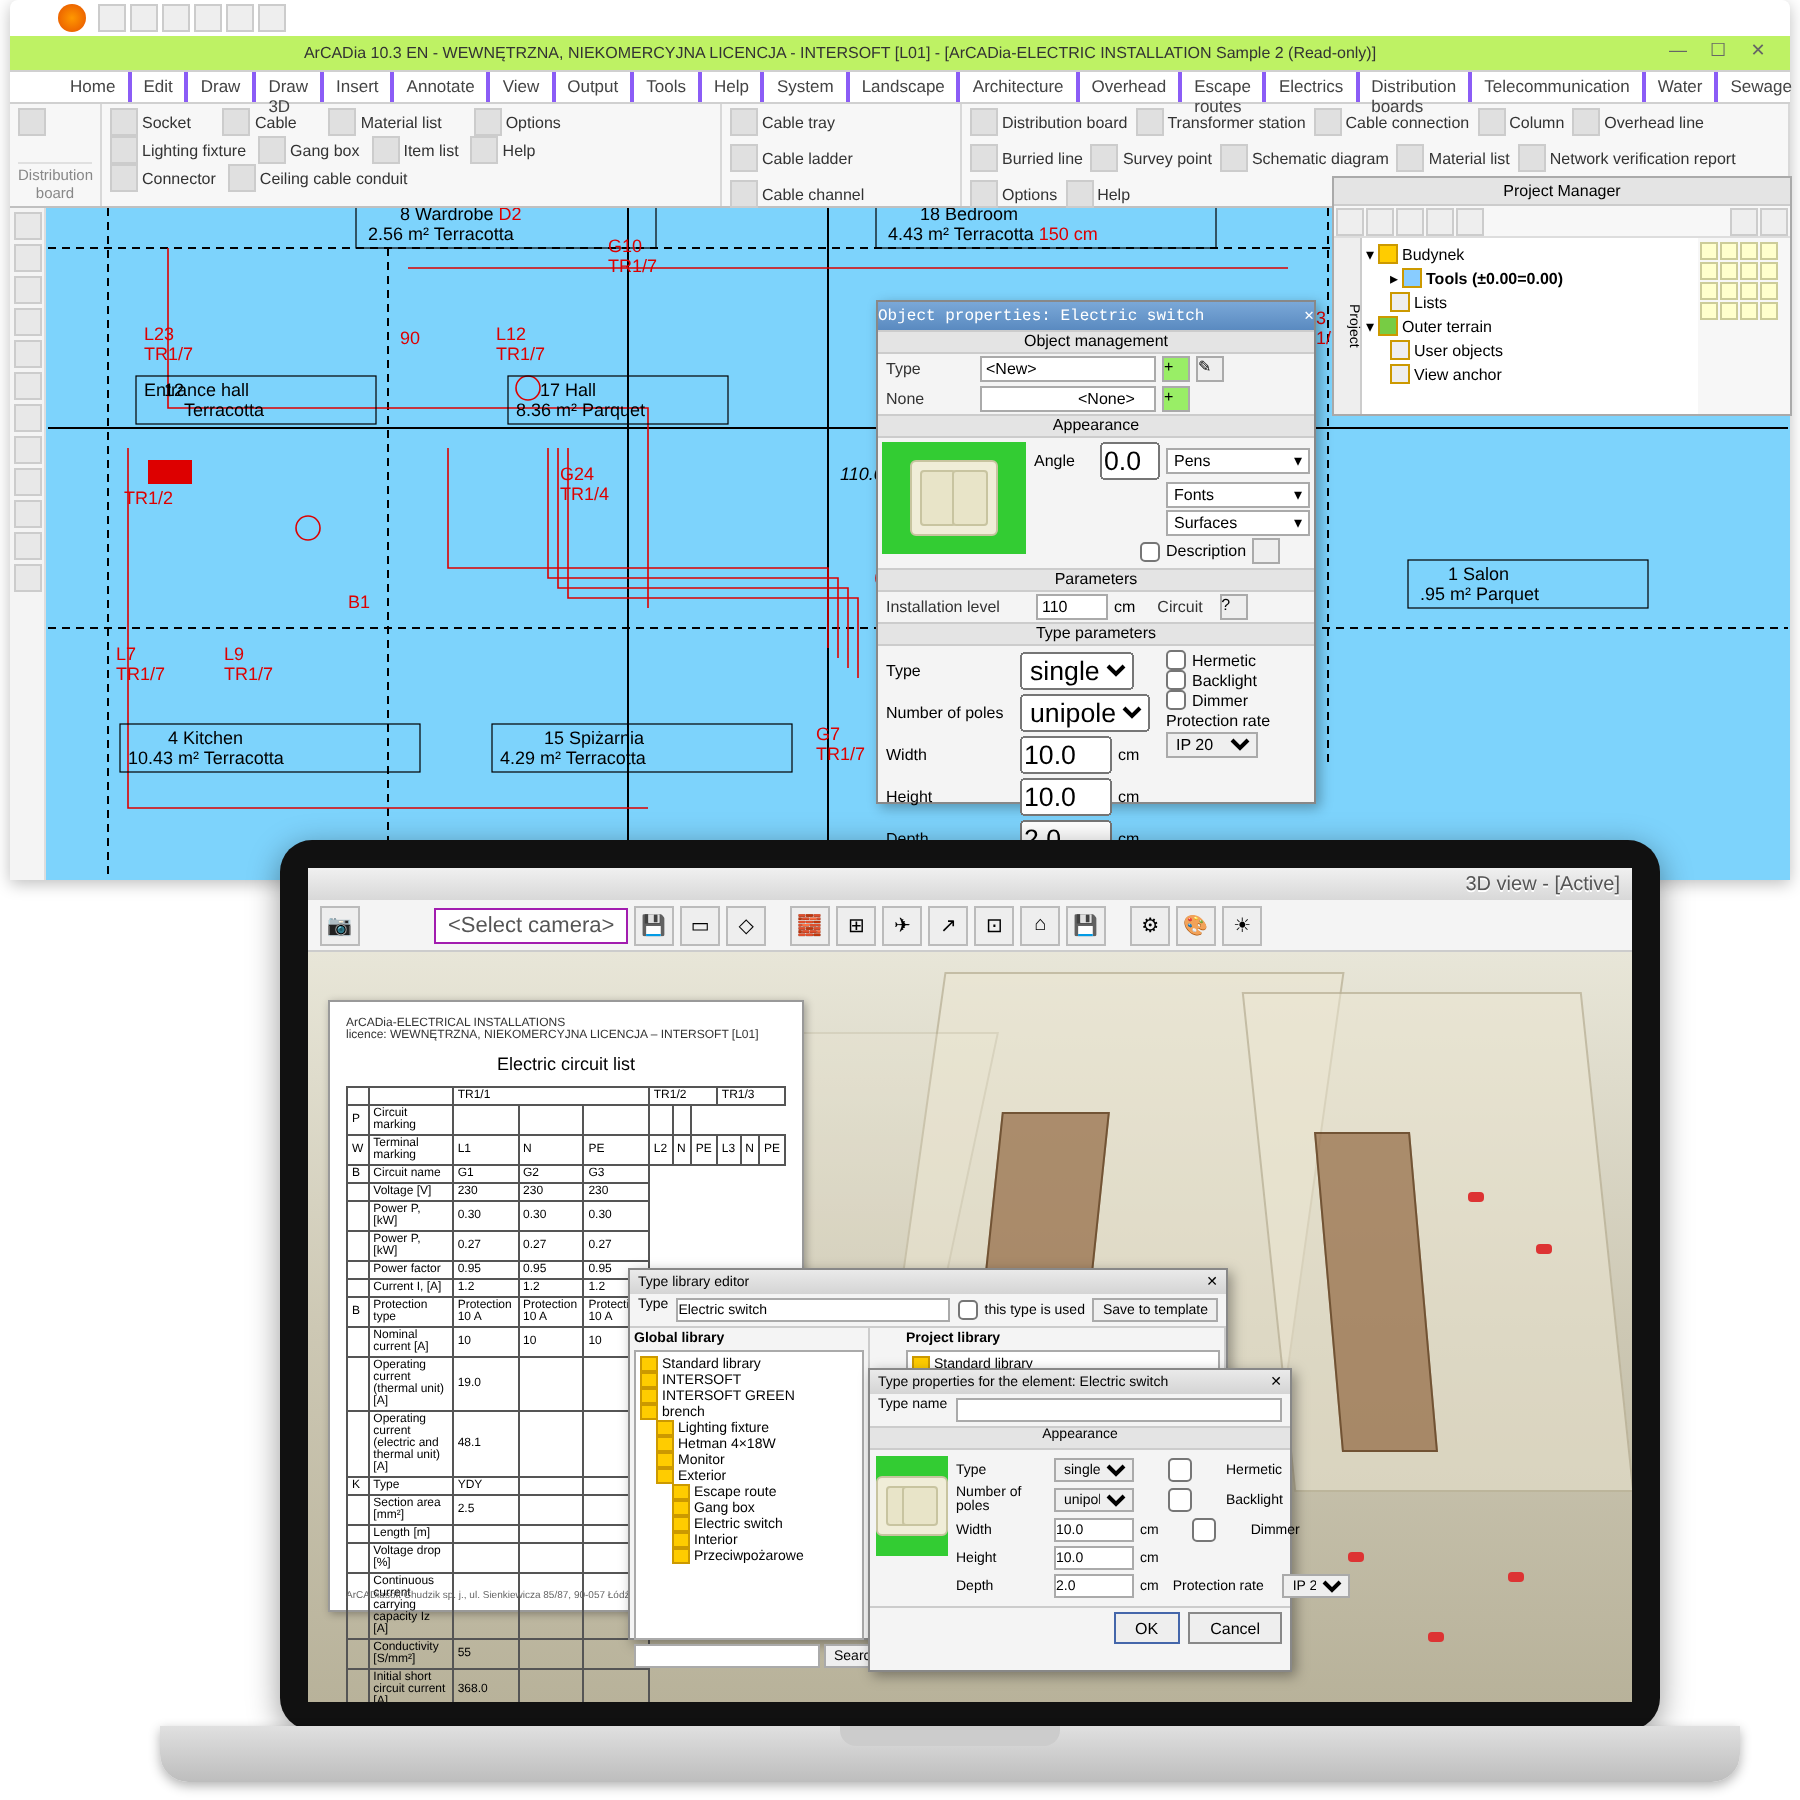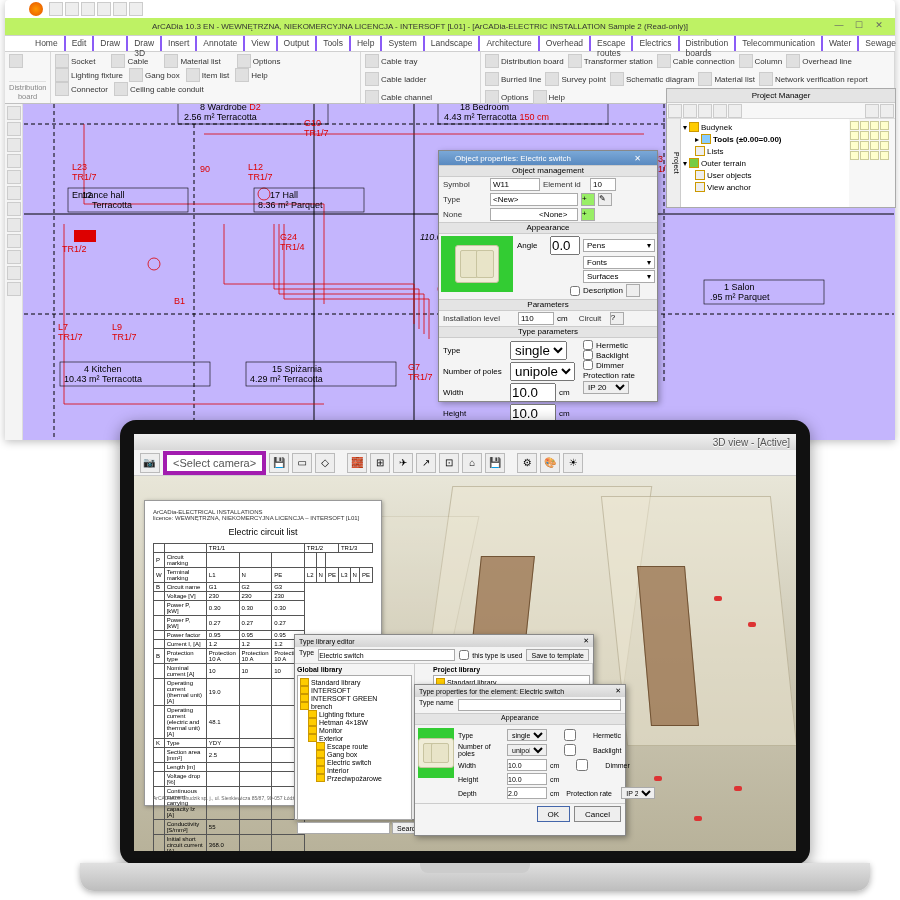--- a/index.html
+++ b/index.html
@@ -52,21 +52,21 @@
     background: #fff; overflow: hidden;
   }
   .m1-leftbar {
     position: absolute; left: 0; top: 0; width: 18px; bottom: 0;
     background: #f4f4f4; border-right: 1px solid #ddd;
     display: flex; flex-direction: column; gap: 2px; padding: 2px;
   }
   .m1-leftbar .ico { width: 14px; height: 14px; background: #e8e8e8; border: 1px solid #ccc; }
   .m1-floorplan {
     position: absolute; left: 18px; top: 0; right: 0; bottom: 0;
-    background: #c4b5fd;
+    background: #7dd3fc;
   }
   .m1-floorplan svg { width: 100%; height: 100%; }
   .fp-wall { stroke: #000; stroke-width: 1; fill: none; }
   .fp-wall-dash { stroke: #000; stroke-dasharray: 4 3; }
   .fp-elec { stroke: #d00; stroke-width: .8; fill: none; }
   .fp-sym { stroke: #d00; fill: none; stroke-width: .8; }
   .fp-label { font: 9px Arial; fill: #000; }
   .fp-label-red { font: 9px Arial; fill: #d00; }
   .fp-roombox { fill: none; stroke: #000; stroke-width: .6; }
   
@@ -87,21 +87,21 @@
   .pm-eyes .row { display: flex; gap: 1px; }
   .pm-eyes .e { width: 9px; height: 9px; background: #ffc; border: 1px solid #cc9; }
   
   
   .op-dialog {
     position: absolute; left: 438px; top: 150px; width: 220px; height: 252px;
     background: #f4f4f4; border: 1px solid #888; font-size: 8px;
     box-shadow: 2px 2px 6px rgba(0,0,0,.3);
   }
   .op-title { height: 14px; background: linear-gradient(#7aa8d8,#5a8ac0); color: #fff;
-    display: flex; align-items: center; justify-content: space-between; padding: 0 16px; }
+    display: flex; align-items: center; justify-content: space-between; padding: 0 0; font-family: Liberation Mono, monospace; }
   .op-section-hdr { height: 12px; background: #e4e4e4; text-align: center; border-top: 1px solid #ccc; border-bottom: 1px solid #ccc; }
   .op-row { display: flex; align-items: center; gap: 3px; padding: 1px 4px; }
   .op-row label { width: 44px; color: #333; }
   .op-row input, .op-row select { font-size: 8px; border: 1px solid #aaa; height: 13px; padding: 0 2px; }
   .op-row input[type=text] { width: 50px; }
   .op-appearance { display: flex; padding: 2px; gap: 4px; }
   .op-preview { width: 72px; height: 56px; background: #3c3; display: flex; align-items: center; justify-content: center; }
   .op-switch { width: 44px; height: 38px; background: #f0edd8; border: 1px solid #c8c4a0; border-radius: 3px; position: relative; }
   .op-switch::before, .op-switch::after { content:""; position:absolute; top:4px; bottom:4px; width:16px; background:#e8e4c8; border:1px solid #c8c4a0; border-radius:2px; }
   .op-switch::before { left:4px; } .op-switch::after { right:4px; }
@@ -113,21 +113,21 @@
   .op-params .prow { display: flex; align-items: center; gap: 3px; padding: 1px 0; }
   .op-params .prow label { width: 64px; }
   .op-params .prow input { width: 46px; }
   .op-chk { display: flex; align-items: center; gap: 3px; }
   .op-chk input { width: 10px; height: 10px; }
   .op-buttons { display: flex; justify-content: flex-end; gap: 4px; padding: 3px 4px; border-top: 1px solid #ccc; }
   .op-buttons button { font-size: 8px; height: 16px; padding: 0 10px; border: 1px solid #888; background: #eee; }
   
   
   .laptop {
-    position: absolute; left: 120px; top: 420px; width: 690px; height: 445px;
+    position: absolute; left: 140px; top: 420px; width: 690px; height: 445px;
     background: #111; border-radius: 16px; padding: 14px;
     box-shadow: 0 4px 16px rgba(0,0,0,.4);
   }
   .laptop-screen {
     width: 100%; height: 100%; background: #fff; position: relative; overflow: hidden;
   }
   .laptop-base {
     position: absolute; left: 80px; top: 863px; width: 790px; height: 28px;
     background: linear-gradient(#e0e0e0,#bdbdbd); border-radius: 0 0 14px 14px;
     box-shadow: 0 2px 6px rgba(0,0,0,.3);
@@ -138,21 +138,21 @@
   }
   .v3d-title {
     height: 16px; background: linear-gradient(#f0f0f0,#d8d8d8);
     display: flex; align-items: center; justify-content: flex-end; padding: 0 6px;
     font-size: 10px; color: #555; text-shadow: 0 1px 0 #fff;
   }
   .v3d-toolbar {
     height: 26px; background: #f4f4f4; border-bottom: 1px solid #ccc;
     display: flex; align-items: center; gap: 3px; padding: 0 6px;
   }
-  .v3d-toolbar .cam { font-size: 11px; color: #555; padding: 2px 6px; border: 4px solid #a21caf; background: #fff; }
+  .v3d-toolbar .cam { font-size: 11px; color: #555; padding: 2px 6px; border: 1px solid #a21caf; background: #fff; margin-left: 34px; }
   .v3d-tbtn { width: 20px; height: 20px; background: #eee; border: 1px solid #bbb; display:flex; align-items:center; justify-content:center; font-size:10px; }
   .v3d-scene {
     position: absolute; left: 0; top: 42px; right: 0; bottom: 0;
     background: linear-gradient(180deg, #e8e6d8 0%, #cdc8b4 50%, #b8b29a 100%);
     overflow: hidden;
   }
   .v3d-wall { position: absolute; background: rgba(235,230,210,.55); border: 1px solid rgba(160,150,120,.5); }
   .v3d-door { position: absolute; background: rgba(140,95,55,.65); border: 1px solid rgba(90,60,30,.7); }
   .v3d-floor-mark { position: absolute; width: 8px; height: 5px; background: #d33; border-radius: 2px; }
   
@@ -554,26 +554,20 @@
   </div>
 </div>
 
 <div class="op-dialog">
   <div class="op-title">
     <span>Object properties: Electric switch</span>
     <span>✕</span>
   </div>
   <div class="op-section-hdr">Object management</div>
   <div class="op-row">
-    <label>Symbol</label>
-    <input type="text" value="W11" style="">
-    <label>Element id</label>
-    <input type="text" style="width: 26px;" value="10">
-  </div>
-  <div class="op-row">
     <label>Type</label>
     <input type="text" style="width: 88px;" value="&lt;New&gt;">
     <div class="op-small-btn" style="background:#9e6">+</div>
     <div class="op-small-btn">✎</div>
   </div>
   <div class="op-row">
     <label>None</label>
     <input type="text" style="width: 88px; padding-left: 48px;" value="&lt;None&gt;">
     <div class="op-small-btn" style="background:#9e6">+</div>
   </div>

